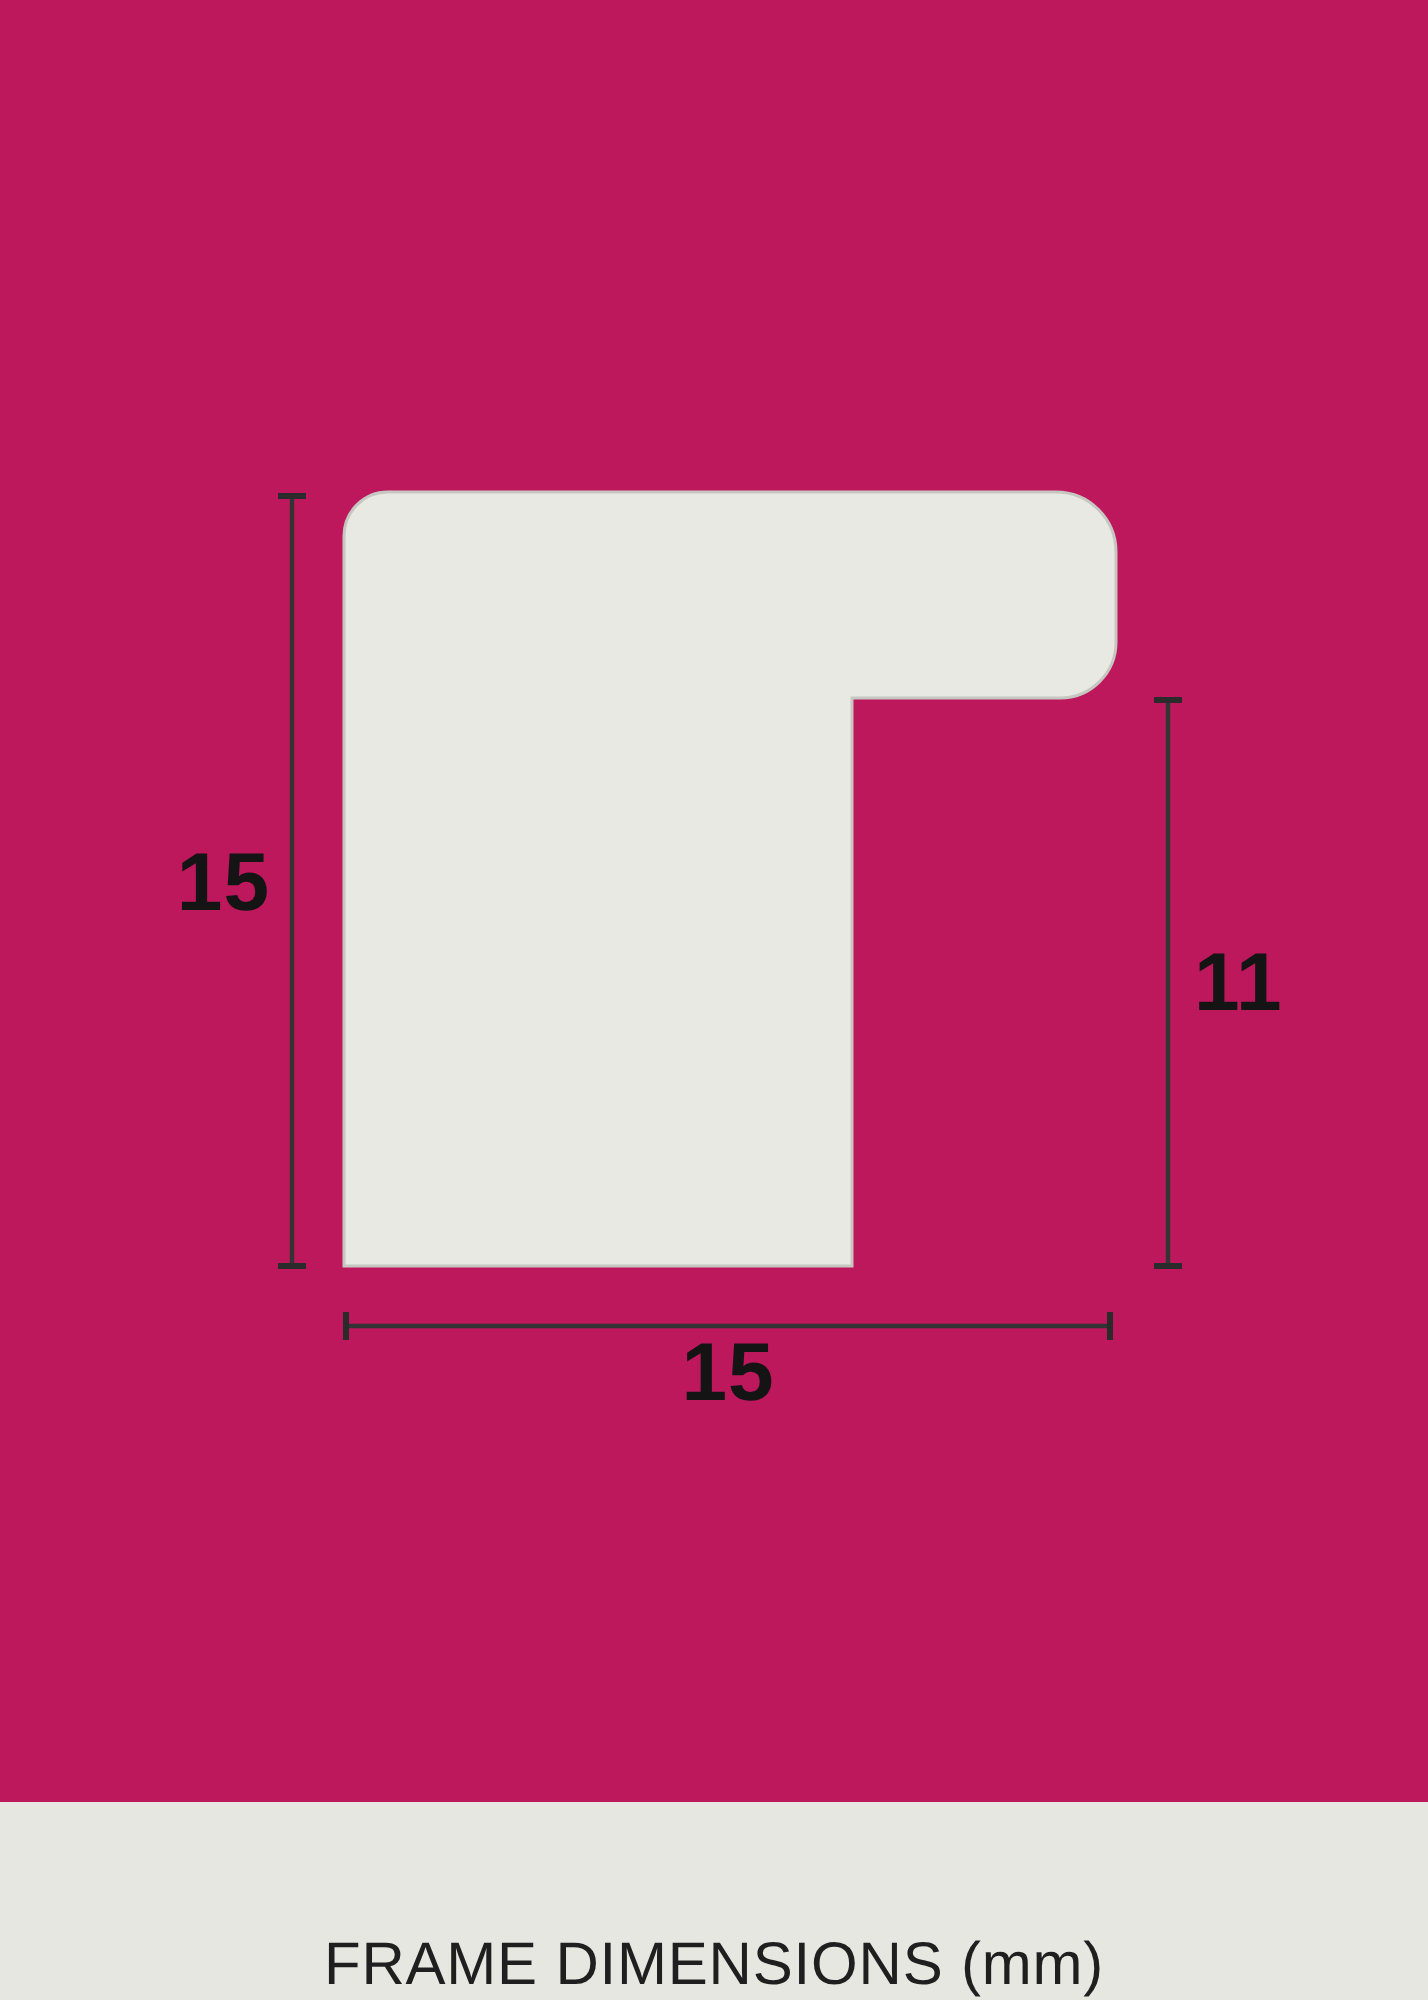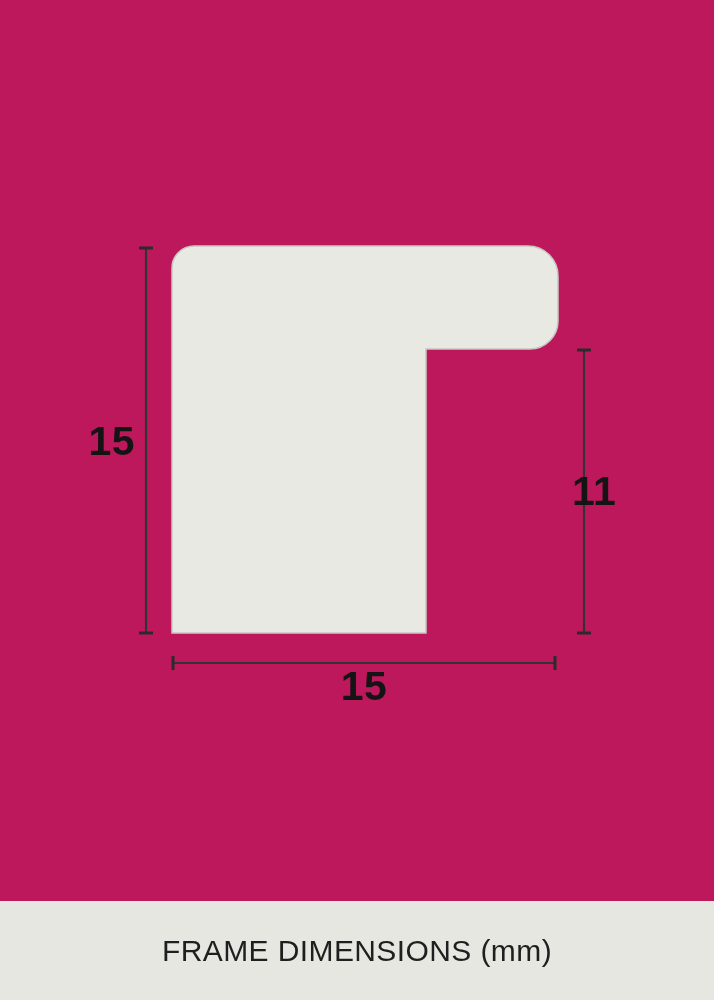--- a/index.html
+++ b/index.html
@@ -47,39 +47,39 @@
     letter-spacing: 0.5px;
     white-space: nowrap;
   }
   .dim-label.left15 {
     left: 68px;
     width: 67px;
     top: 419px;
     text-align: right;
   }
   .dim-label.right11 {
-    left: 572px;
+    left: 597px;
     top: 469px;
     text-align: center;
   }
   .dim-label.bottom15 {
     left: 314px;
     width: 100px;
     top: 664px;
     text-align: center;
   }
   .caption-bar {
     position: absolute;
     left: 0;
     right: 0;
     bottom: 0;
     height: 99px;
     background: #e7e7e2;
     display: flex;
-    align-items: center;
+    align-items: flex-end;
     justify-content: center;
   }
   .caption-text {
     font-size: 30px;
     color: #1f1f1f;
     letter-spacing: 0.4px;
     font-weight: normal;
   }
 </style>
 </head>

